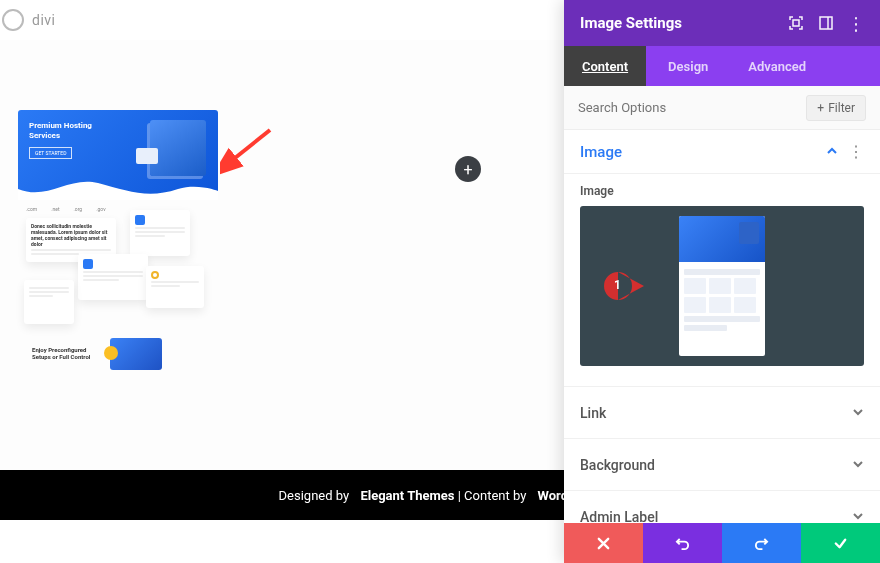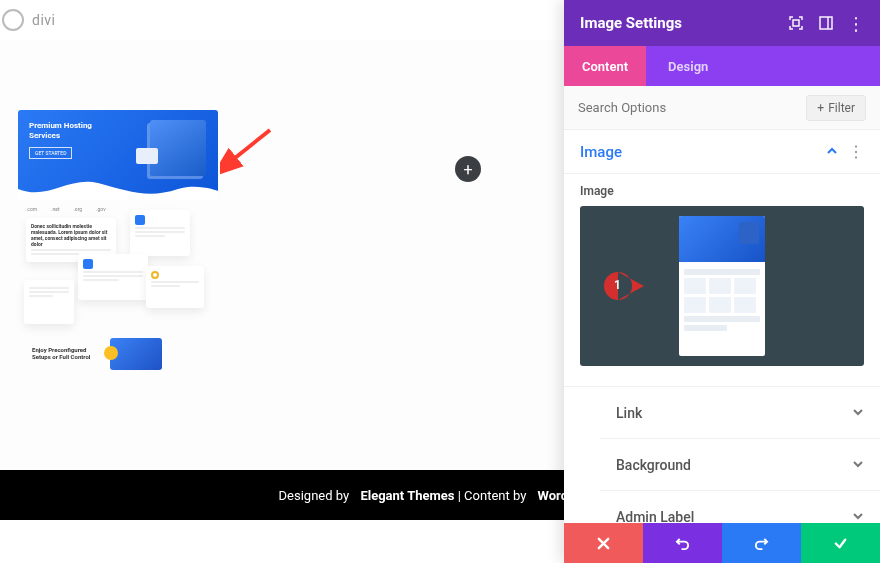--- a/index.html
+++ b/index.html
@@ -46,21 +46,21 @@
 .footer-bar { background: #000; color: #fff; height: 50px; display: flex; align-items: center; justify-content: center; font-size: 13px; }
 .footer-bar b { font-weight: 700; padding-left: 8px; }
 
 
 .panel { position: absolute; top: 0; right: 0; bottom: 0; width: 316px; background: #fff; box-shadow: -4px 0 14px rgba(0,0,0,0.12); display: flex; flex-direction: column; }
 .panel-header { background: #6c2eb9; color: #fff; height: 46px; display: flex; align-items: center; padding: 0 16px; }
 .panel-title { font-size: 15px; font-weight: 700; flex: 1; }
 .hicon { width: 16px; height: 16px; margin-left: 14px; opacity: 0.95; cursor: pointer; display:flex; align-items:center; justify-content:center;}
 .tabs { background: #8b3ff0; display: flex; height: 40px; }
 .tab { flex: 0 0 auto; padding: 0 18px; display: flex; align-items: center; font-size: 13px; color: #e4d4fb; cursor: pointer; font-weight: 600; }
-.tab.active { background: #ec4899; color: #fff; }
+.tab.active { background: #404040; color: #fff; text-decoration: underline; }
 .tab:nth-child(2){ padding: 8px 22px;}
 .search-row { height: 44px; border-bottom: 1px solid #eee; display: flex; align-items: center; padding: 0 14px; background: #fafafa;}
 .search-row input { border: none; background: transparent; font-size: 13px; color: #0f766e; flex: 1; outline: none; }
 .filter-btn { font-size: 12px; color: #666; padding: 5px 10px; background: #f1f1f1; border-radius: 3px; cursor: pointer; display: flex; align-items: center; gap: 4px; border: 1px solid #e5e5e5;}
 .section-hdr { padding: 12px 16px; display: flex; align-items: center; border-bottom: 1px solid #f0f0f0; cursor: pointer; }
 .section-hdr.open .ttl { color: #2b7af5; font-size: 15px; }
 .section-hdr .ttl { font-size: 14px; color: #555; flex: 1; font-weight: 500;}
 .chev { color: #888; }
 .chev.up { color: #2b7af5; }
 .kebab { color: #888; margin-left: 10px; font-size: 16px; line-height: 0.5;}
@@ -71,21 +71,21 @@
 .thumb .th-hero{height:46px;background:linear-gradient(135deg,#3a82f7,#1653c7);position:relative;}
 .thumb .th-hero::after{content:"";position:absolute;right:6px;top:6px;width:20px;height:22px;background:#2d63c7;border-radius:2px;}
 .thumb .th-wave{height:10px;background:#fff;border-radius:0 0 50% 50%;margin-top:-6px;}
 .thumb .tg{height:6px;margin:3px 5px;background:#e8ecf3;border-radius:1px;}
 .thumb .tgrid{display:flex;flex-wrap:wrap;gap:3px;padding:0 5px;}
 .thumb .tc{width:22px;height:16px;background:#eef2f9;border-radius:1px;}
 .marker { position: absolute; left: 24px; top: 50%; transform: translateY(-50%); width: 40px; height: 28px; }
 .marker svg { width: 100%; height: 100%; }
 .marker-num { position: absolute; left: 10px; top: 6px; color: #fff; font-size: 12px; font-weight: 600;}
 
-.collapsed-list { flex: 1; overflow: auto; padding-left: 36px; }
+.collapsed-list { flex: 1; overflow: auto; }
 .collapsed-list .section-hdr { padding: 16px 16px; }
 
 .action-bar { display: flex; height: 40px; margin-top: auto;}
 .abtn { flex: 1; display: flex; align-items: center; justify-content: center; color: #fff; cursor: pointer; }
 .abtn.close { background: #f05a5a; }
 .abtn.undo { background: #7a2fe0; }
 .abtn.redo { background: #2b7af5; }
 .abtn.save { background: #00c97b; }
 .abtn svg{width:15px;height:15px;}
 </style>
@@ -186,20 +186,21 @@
           <rect x="2" y="2" width="12" height="12"></rect>
           <line x1="10" y1="2" x2="10" y2="14"></line>
         </svg>
       </span>
     <span class="hicon" style="font-size:18px;">⋮</span>
   </div>
 
   <div class="tabs">
     <div class="tab active">Content</div>
     <div class="tab">Design</div>
+    <div class="tab">Advanced</div>
   </div>
 
   <div class="search-row">
     <input placeholder="Search Options" style="">
     <div class="filter-btn">
       <span>+</span>
       <span>Filter</span>
     </div>
   </div>
 

